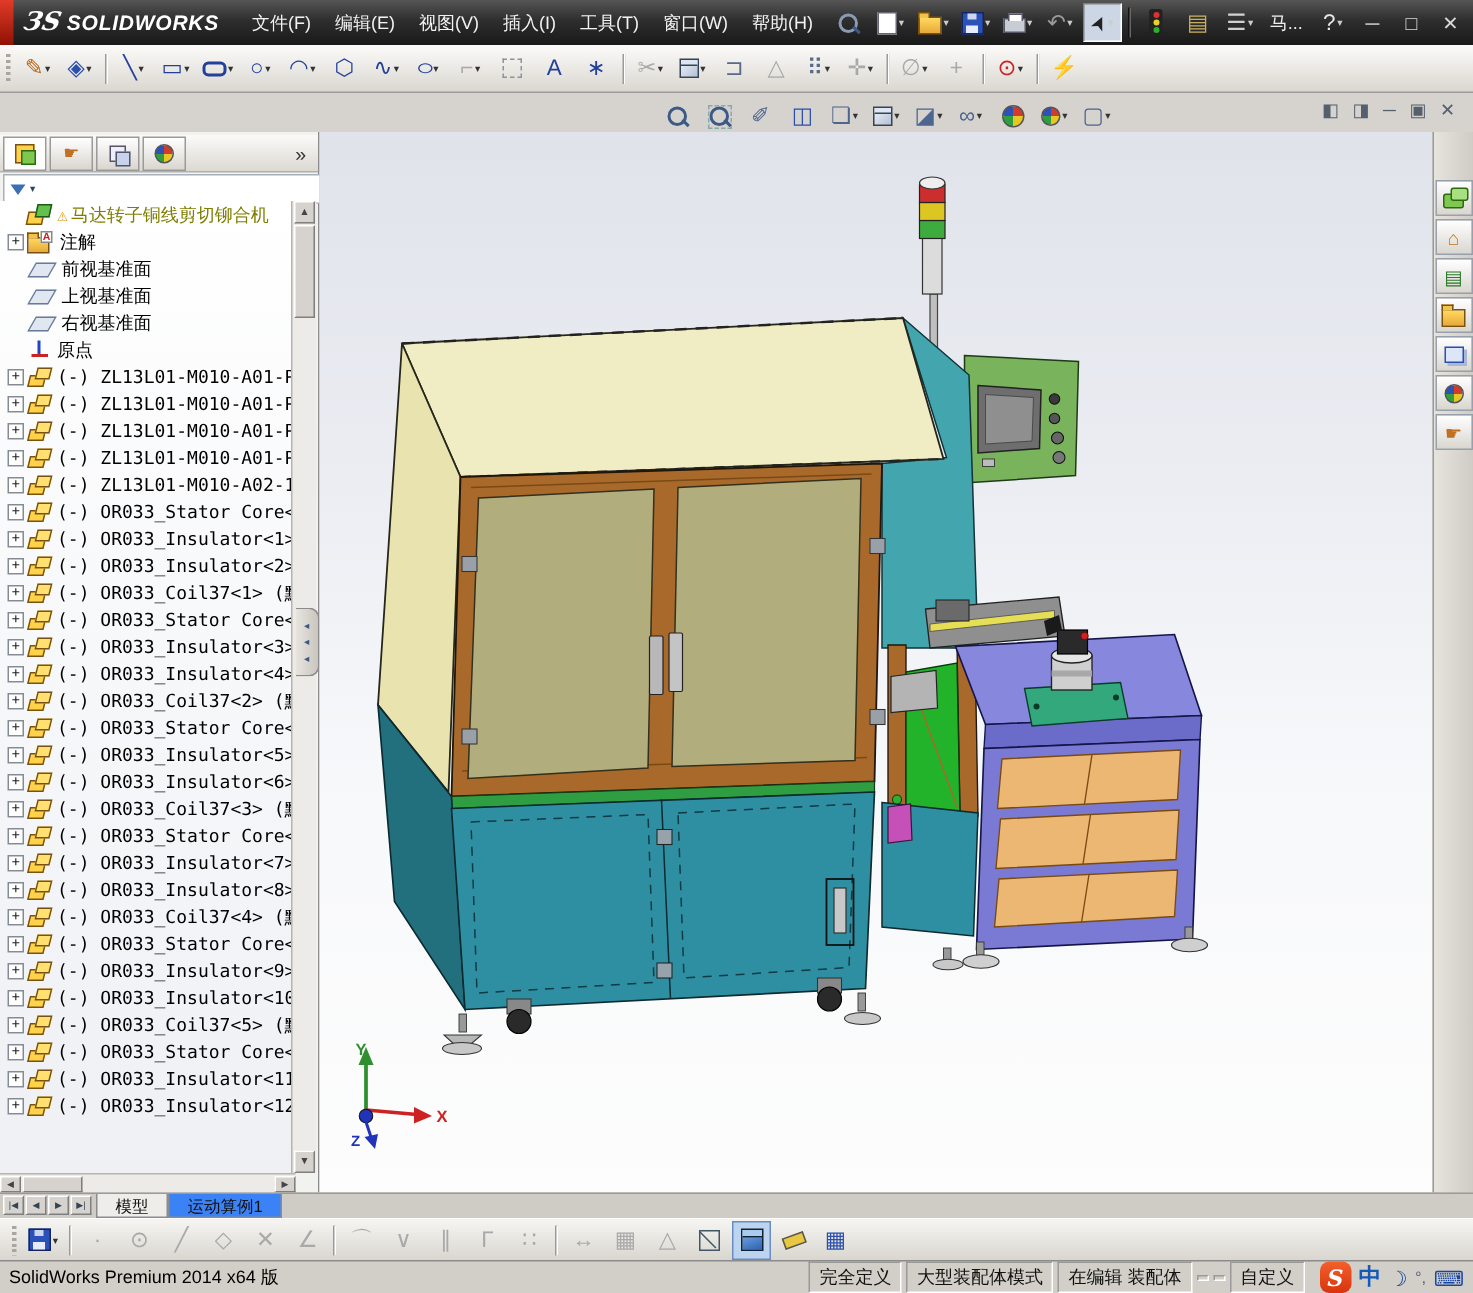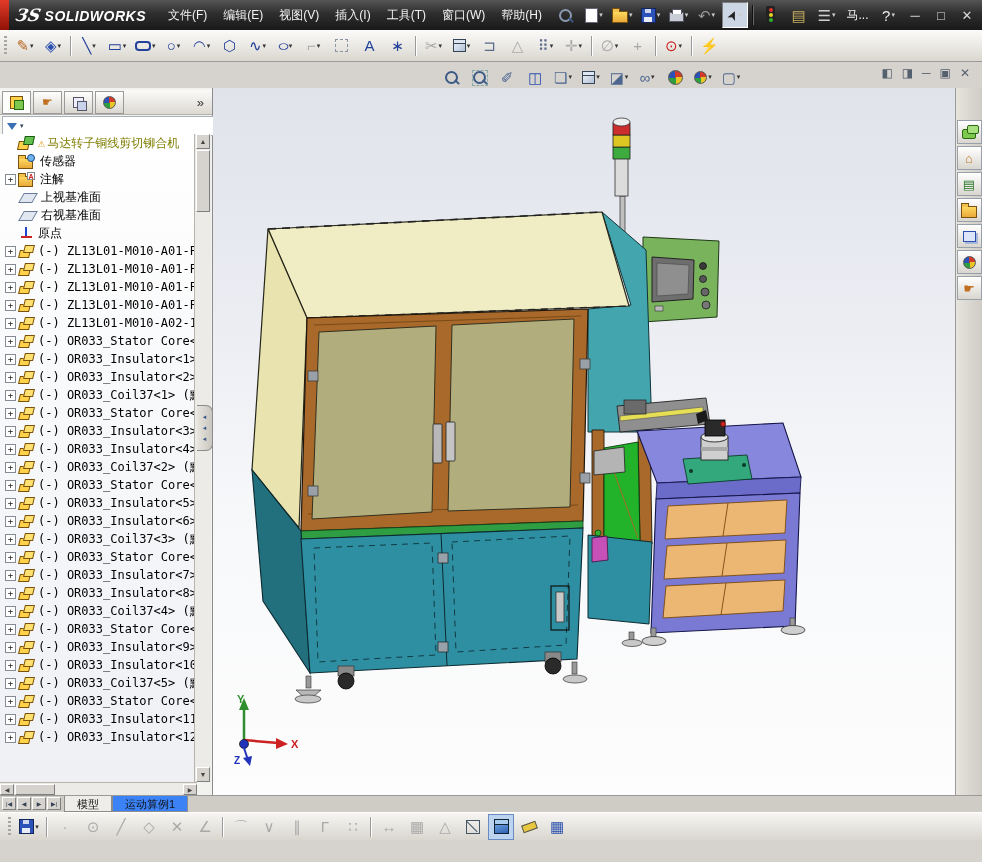--- a/index.html
+++ b/index.html
@@ -381,28 +381,28 @@
       <span id="filter-caret">▾</span>
     </div>
     <div id="tree">
         <div class="trow root">
           <span class="expslot"></span>
           <span class="ti ti-assembly"></span>
           <span class="warn">⚠</span>
           <span class="tlabel2">马达转子铜线剪切铆合机</span>
         </div>
         <div class="trow">
-          <span class="expslot"></span>
-          <span class="ti ti-sensor"></span>
-          <span class="tlabel2">传感器</span>
-        </div>
-        <div class="trow">
           <span class="expslot exp">+</span>
           <span class="ti ti-annotation"></span>
           <span class="tlabel2">注解</span>
+        </div>
+        <div class="trow">
+          <span class="expslot"></span>
+          <span class="ti ti-plane"></span>
+          <span class="tlabel2">前视基准面</span>
         </div>
         <div class="trow">
           <span class="expslot"></span>
           <span class="ti ti-plane"></span>
           <span class="tlabel2">上视基准面</span>
         </div>
         <div class="trow">
           <span class="expslot"></span>
           <span class="ti ti-plane"></span>
           <span class="tlabel2">右视基准面</span>
@@ -796,14 +796,32 @@
         <span class="gi i-cube-shaded"></span>
       </span>
       <span class="tbtn rel-btn">
         <span class="gi i-ruler"></span>
       </span>
       <span class="tbtn rel-btn">
         <span class="glyph" style="color: rgb(42, 79, 174);">▦</span>
       </span>
     </div>
 
+  <div id="statusbar">
+    <span id="status-left">SolidWorks Premium 2014 x64 版</span>
+    <div id="ssegs">
+        <div class="sseg">完全定义</div>
+        <div class="sseg">大型装配体模式</div>
+        <div class="sseg">在编辑 装配体</div>
+        <div class="sseg spacer"></div>
+        <div class="sseg spacer"></div>
+        <div class="sseg">自定义</div>
+      </div>
+    <div id="ime">
+      <span id="sogou">S</span>
+      <span id="ime-lang">中</span>
+      <span id="ime-moon">☽</span>
+      <span id="ime-deg">°,</span>
+      <span id="ime-kbd">⌨</span>
+    </div>
+  </div>
 
 </div>
 
 </body></html>

